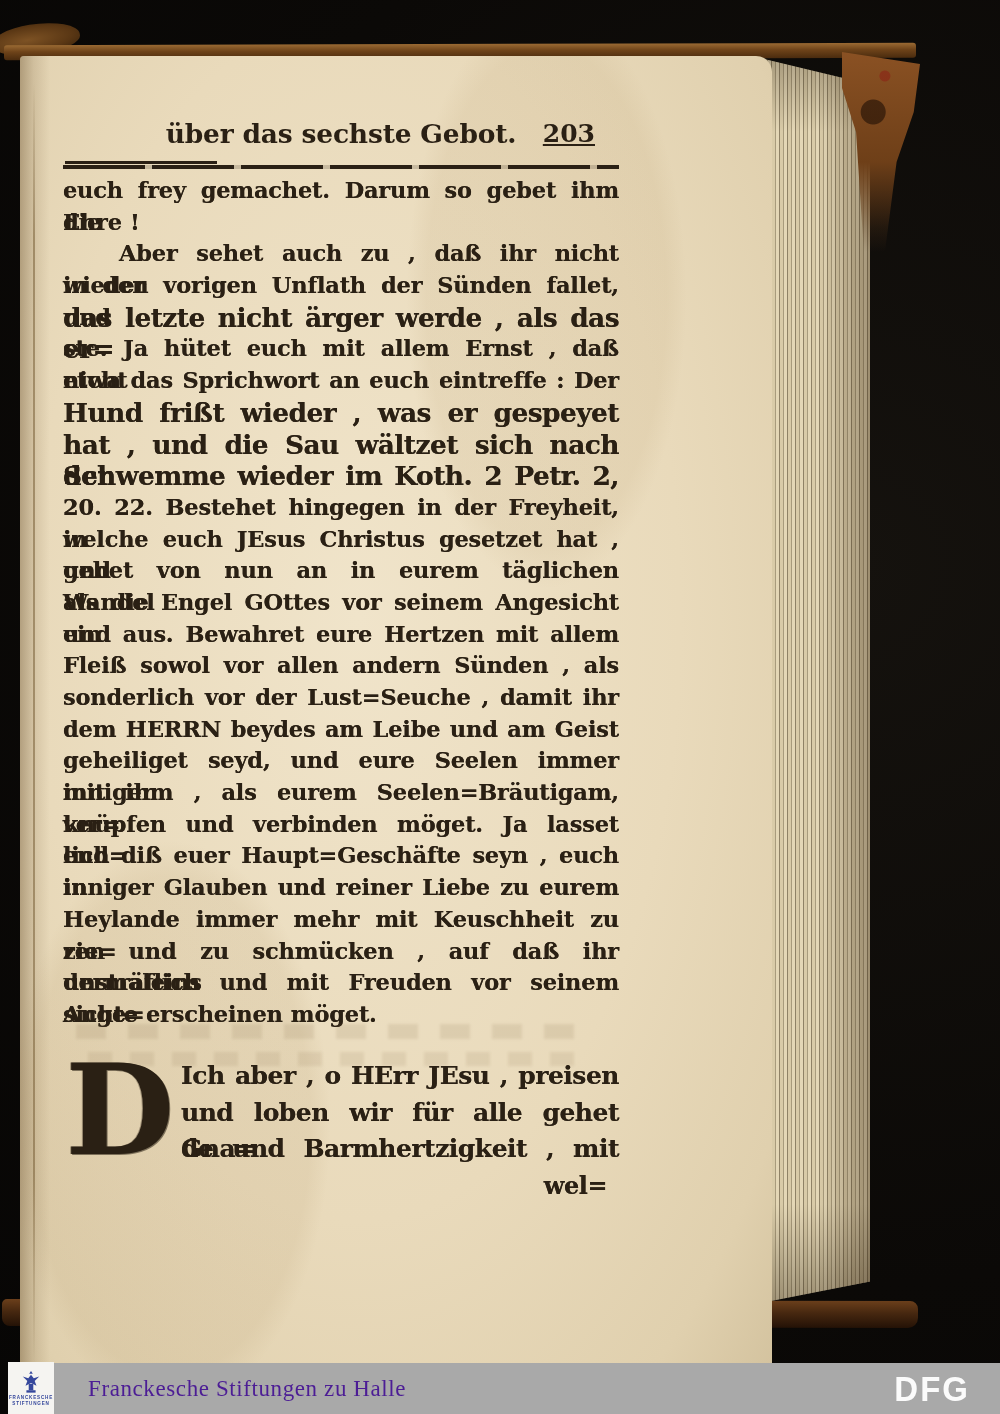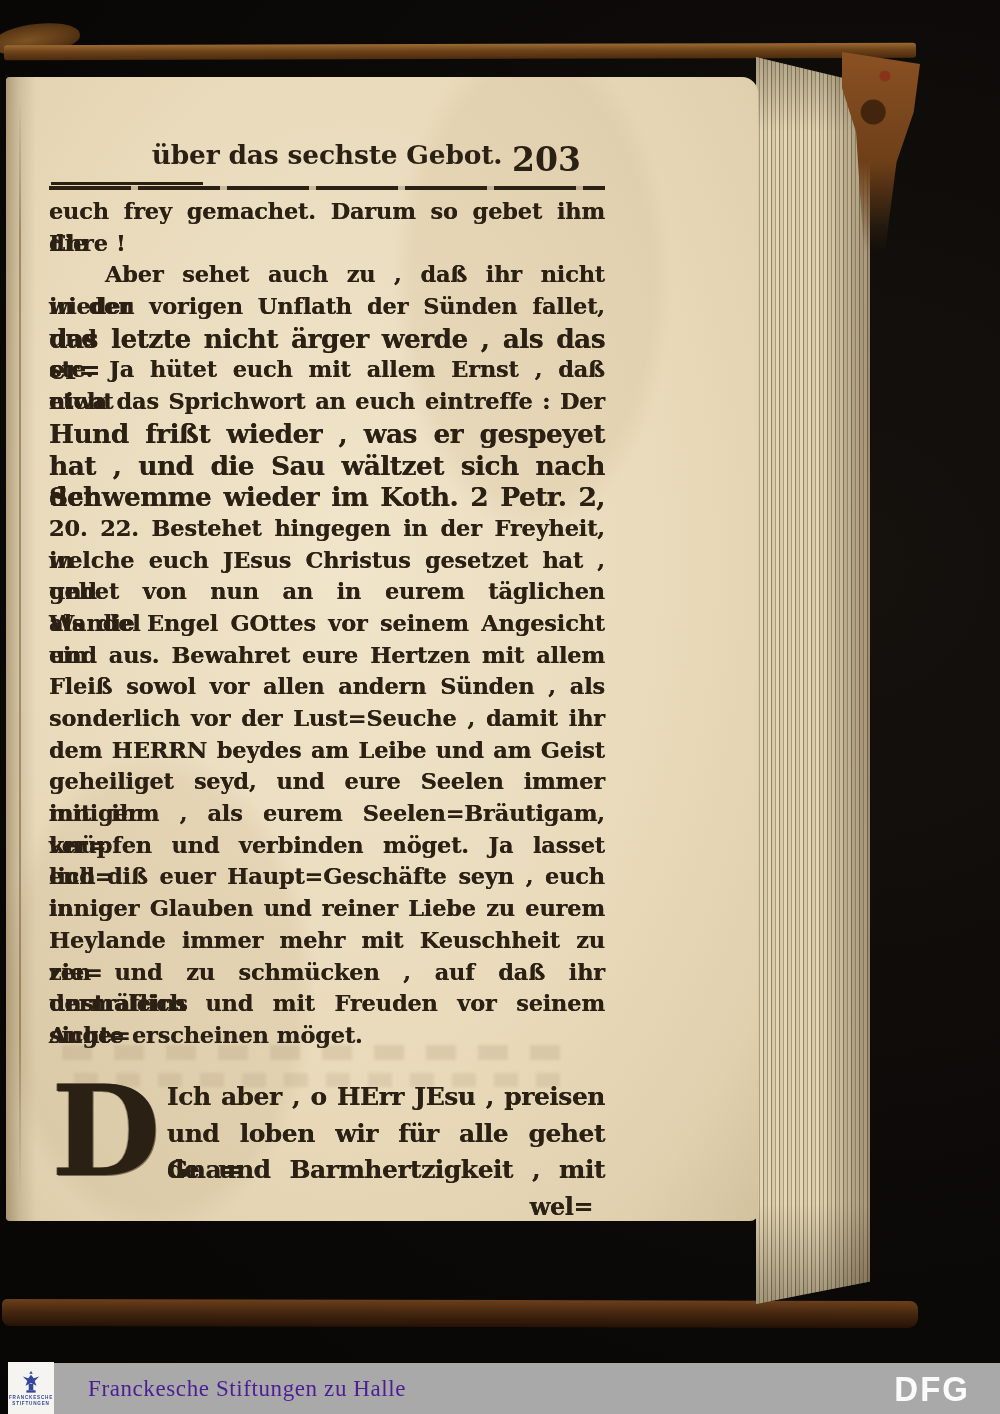--- a/index.html
+++ b/index.html
@@ -33,36 +33,36 @@
       repeating-linear-gradient(90deg,#d9cba8 0 3px,#a89b7c 3px 4px,#e4d7b6 4px 7px,#8f8266 7px 8px);
     clip-path:polygon(0 0, 100% 2.2%, 100% 98.2%, 0 100%);}
   .corner-tr{left:842px;top:52px;width:78px;height:200px;z-index:6;
     background:
       radial-gradient(circle at 55% 12%, rgba(140,30,20,.55) 0 5px, transparent 6px),
       radial-gradient(circle at 40% 30%, rgba(30,14,4,.6) 0 12px, transparent 13px),
       linear-gradient(180deg,#8a5123 0%,#6e3f18 55%, rgba(90,55,25,.25) 88%, rgba(90,55,25,0) 100%);
     clip-path:polygon(0 0, 100% 6%, 92% 30%, 70% 55%, 55% 100%, 28% 100%, 18% 40%, 0 18%);}
 
   
-  .page{left:6px;top:56px;width:752px;height:1144px;z-index:5;
+  .page{left:20px;top:56px;width:752px;height:1337px;z-index:5;
     background:
       radial-gradient(ellipse at 70% 18%, rgba(170,140,90,.10) 0 120px, transparent 140px),
       radial-gradient(ellipse at 20% 80%, rgba(160,130,80,.10) 0 140px, transparent 160px),
       radial-gradient(ellipse at 45% 42%, #f0e4ca 0%, #e9dabb 55%, #e0d0ae 85%, #d2c19d 100%);
     border-radius:4px 16px 8px 4px;
-    color:#2a2014;margin-top:21px;}
+    color:#2a2014;}
   .gutter{left:0;top:0;width:30px;height:100%;
     background:linear-gradient(90deg, rgba(105,80,45,.42) 0%, rgba(105,80,45,.16) 45%, rgba(105,80,45,0) 100%);
     border-radius:4px 0 0 4px;}
   .gutter::after{content:"";position:absolute;left:13px;top:2%;width:2px;height:96%;
     background:linear-gradient(180deg, rgba(120,95,55,.0), rgba(120,95,55,.55) 12%, rgba(120,95,55,.55) 85%, rgba(120,95,55,0));}
 
   .header{left:43px;top:62px;width:556px;height:36px;font-weight:700;}
   .htitle{position:static;display:block;text-align:center;font-size:26.5px;letter-spacing:-0.2px;}
-  .pagenum{right:24px;top:1px;font-size:33px;}
+  .pagenum{right:24px;top:1px;font-size:25px;text-decoration:underline;}
 
   .rule{left:43px;top:105px;width:556px;height:9px;}
   .rule::before{content:"";position:absolute;left:2px;top:0;width:152px;height:2.5px;background:#2a2014;}
   .rule::after{content:"";position:absolute;left:0;top:4px;width:100%;height:3.5px;
     background:repeating-linear-gradient(90deg,#2a2014 0 82px, rgba(42,32,20,.18) 82px 89px);}
 
   .body{left:43px;top:119px;width:556px;font-weight:700;}
   .body .line{position:static;display:block;height:31.7px;font-size:22.5px;line-height:31.7px;
     letter-spacing:-0.2px;word-spacing:0.5px;text-align:justify;text-align-last:justify;
     text-shadow:0 0 .5px rgba(42,32,20,.8);}

